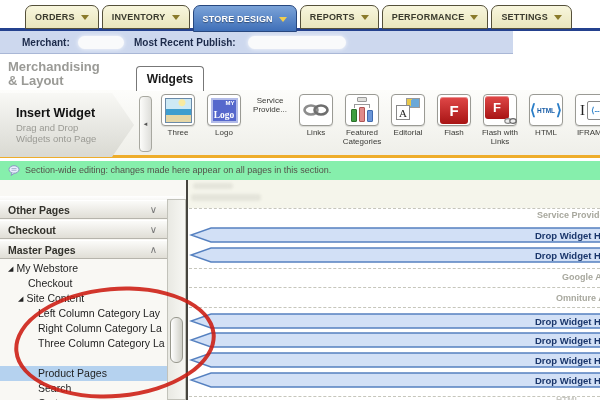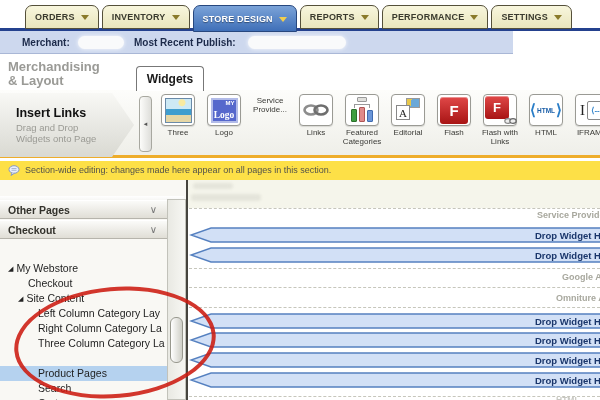--- a/index.html
+++ b/index.html
@@ -82,21 +82,21 @@
   .ic-fwl .chain { position:absolute; right:-2px; bottom:-1px; }
   .ic-html { display:flex; align-items:center; color:#2a7ec8; font-weight:bold; }
   .ic-html .br { font-size:15px; }
   .ic-html .tx { font-size:6.5px; color:#1a5ea8; margin:0 1px; }
   .ic-iframe { display:flex; align-items:center; gap:2px; }
   .ic-iframe .ii { font-family:"Liberation Serif",serif; font-size:15px; color:#222; }
   .ic-iframe .fb { width:17px; height:19px; border:1.5px solid #888; border-radius:2px; background:#fff;
                    display:flex; align-items:center; justify-content:center; font-size:8px; color:#2a7ec8; font-weight:bold; }
 
   
-  .notice { position:absolute; left:0; top:161px; width:600px; height:36px; background:#fde047;
+  .notice { position:absolute; left:0; top:161px; width:600px; height:36px; background:#86efac;
             border-bottom:1px solid #d6d2ae; }
   .notice-text { position:absolute; left:25px; top:4px; font-size:9px; color:#54534a; }
   .notice-icon { position:absolute; left:8px; top:4px; }
 
   
   .panel { position:absolute; left:0; top:180px; width:186px; height:220px; background:#f9f8f4; }
   .panel-header { position:absolute; left:0; top:16px; width:184px; height:19px;
                   background:linear-gradient(#ffffff,#dcdad2); border-bottom:1px solid #aaa8a0;
                   font-size:11px; font-weight:bold; color:#33322c; line-height:19px; padding-left:13px; cursor:pointer; }
   .panel-header .collapse { position:absolute; right:12px; top:0; font-size:13px; color:#555; font-weight:bold; }
@@ -175,21 +175,21 @@
   <div class="mlayout">
     <div>Merchandising</div>
     <div>&amp; Layout</div>
   </div>
   <div class="widgets-tab">
     <span>Widgets</span>
   </div>
 
   <div class="toolbar">
     <div class="insert-arrow">
-      <div class="iw-title">Insert Links</div>
+      <div class="iw-title">Insert Widget</div>
       <div class="iw-sub">
         <div>Drag and Drop</div>
         <div>Widgets onto Page</div>
       </div>
     </div>
     <div class="scroll-left-btn">
       <span>◄</span>
     </div>
 
     <div class="widget-strip">
@@ -308,20 +308,24 @@
       <span class="collapse">‹</span>
     </div>
     <div class="accordion" style="top:20px">
       <span>Other Pages</span>
       <span class="chev">∨</span>
     </div>
     <div class="accordion" style="top:40px">
       <span>Checkout</span>
       <span class="chev">∨</span>
     </div>
+    <div class="accordion" style="top:60px">
+      <span>Master Pages</span>
+      <span class="chev">∧</span>
+    </div>
 
     <div class="tree-row ind1" style="top:81px">
       <span class="expander">◢</span><span>My Webstore</span>
     </div>
     <div class="tree-row ind2t" style="top:96px">
       <span>Checkout</span>
     </div>
     <div class="tree-row ind2" style="top:111px">
       <span class="expander">◢</span><span>Site Content</span>
     </div>

